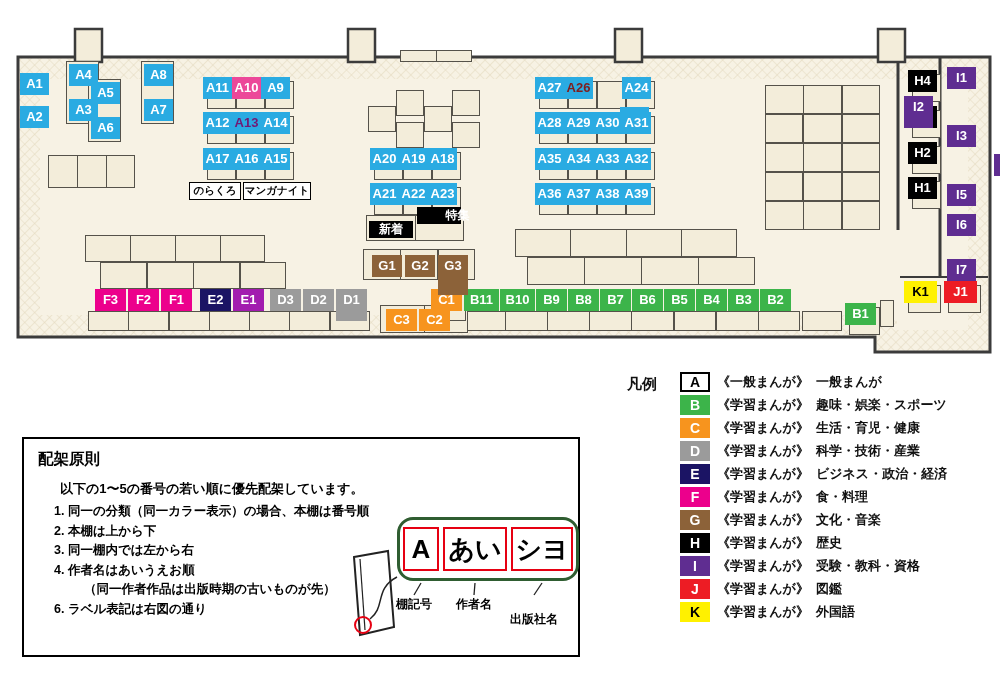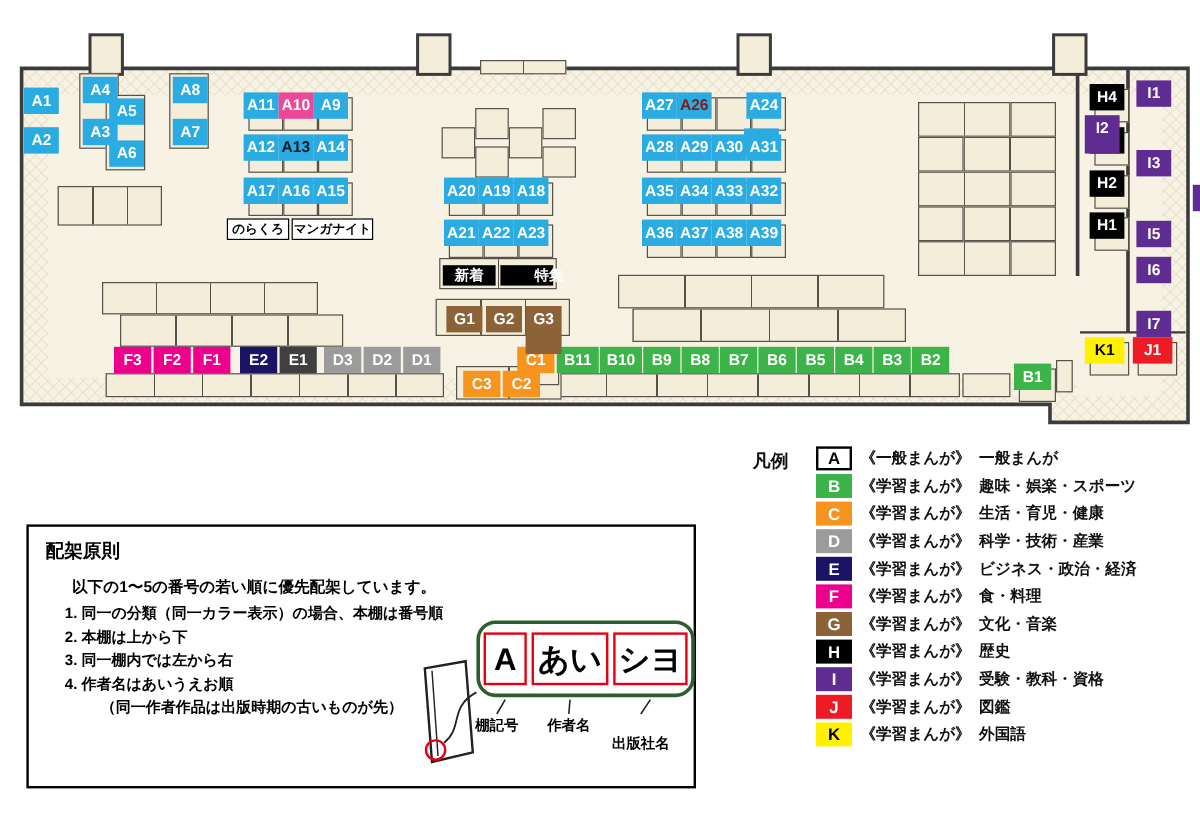--- a/index.html
+++ b/index.html
@@ -135,21 +135,21 @@
       <div class="lbl" style="left: 69px; top: 99px; width: 29px; height: 22px; line-height: 22px; background: rgb(42, 171, 226); color: rgb(255, 255, 255);">A3</div>
       <div class="lbl" style="left: 69px; top: 64px; width: 29px; height: 22px; line-height: 22px; background: rgb(42, 171, 226); color: rgb(255, 255, 255);">A4</div>
       <div class="lbl" style="left: 91px; top: 82px; width: 29px; height: 22px; line-height: 22px; background: rgb(42, 171, 226); color: rgb(255, 255, 255);">A5</div>
       <div class="lbl" style="left: 91px; top: 117px; width: 29px; height: 22px; line-height: 22px; background: rgb(42, 171, 226); color: rgb(255, 255, 255);">A6</div>
       <div class="lbl" style="left: 144px; top: 99px; width: 29px; height: 22px; line-height: 22px; background: rgb(42, 171, 226); color: rgb(255, 255, 255);">A7</div>
       <div class="lbl" style="left: 144px; top: 64px; width: 29px; height: 22px; line-height: 22px; background: rgb(42, 171, 226); color: rgb(255, 255, 255);">A8</div>
       <div class="lbl" style="left: 261px; top: 77px; width: 29px; height: 22px; line-height: 22px; background: rgb(42, 171, 226); color: rgb(255, 255, 255);">A9</div>
       <div class="lbl" style="left: 232px; top: 77px; width: 29px; height: 22px; line-height: 22px; background: #ec4899; color: rgb(255, 255, 255);">A10</div>
       <div class="lbl" style="left: 203px; top: 77px; width: 29px; height: 22px; line-height: 22px; background: rgb(42, 171, 226); color: rgb(255, 255, 255);">A11</div>
       <div class="lbl" style="left: 203px; top: 112px; width: 29px; height: 22px; line-height: 22px; background: rgb(42, 171, 226); color: rgb(255, 255, 255);">A12</div>
-      <div class="lbl" style="left: 232px; top: 112px; width: 29px; height: 22px; line-height: 22px; background: rgb(42, 171, 226); color: #0f172a; text-align: center;">A13</div>
+      <div class="lbl" style="left: 232px; top: 112px; width: 29px; height: 22px; line-height: 22px; background: rgb(42, 171, 226); color: #701a75; text-align: center;">A13</div>
       <div class="lbl" style="left: 261px; top: 112px; width: 29px; height: 22px; line-height: 22px; background: rgb(42, 171, 226); color: rgb(255, 255, 255);">A14</div>
       <div class="lbl" style="left: 261px; top: 148px; width: 29px; height: 22px; line-height: 22px; background: rgb(42, 171, 226); color: rgb(255, 255, 255);">A15</div>
       <div class="lbl" style="left: 232px; top: 148px; width: 29px; height: 22px; line-height: 22px; background: rgb(42, 171, 226); color: rgb(255, 255, 255);">A16</div>
       <div class="lbl" style="left: 203px; top: 148px; width: 29px; height: 22px; line-height: 22px; background: rgb(42, 171, 226); color: rgb(255, 255, 255);">A17</div>
       <div class="lbl" style="left: 428px; top: 148px; width: 29px; height: 22px; line-height: 22px; background: rgb(42, 171, 226); color: rgb(255, 255, 255);">A18</div>
       <div class="lbl" style="left: 399px; top: 148px; width: 29px; height: 22px; line-height: 22px; background: rgb(42, 171, 226); color: rgb(255, 255, 255);">A19</div>
       <div class="lbl" style="left: 370px; top: 148px; width: 29px; height: 22px; line-height: 22px; background: rgb(42, 171, 226); color: rgb(255, 255, 255);">A20</div>
       <div class="lbl" style="left: 370px; top: 183px; width: 29px; height: 22px; line-height: 22px; background: rgb(42, 171, 226); color: rgb(255, 255, 255);">A21</div>
       <div class="lbl" style="left: 399px; top: 183px; width: 29px; height: 22px; line-height: 22px; background: rgb(42, 171, 226); color: rgb(255, 255, 255);">A22</div>
       <div class="lbl" style="left: 428px; top: 183px; width: 29px; height: 22px; line-height: 22px; background: rgb(42, 171, 226); color: rgb(255, 255, 255);">A23</div>
@@ -176,24 +176,24 @@
       <div class="lbl" style="left: 664px; top: 289px; width: 31px; height: 22px; line-height: 22px; background: rgb(60, 180, 74); color: rgb(255, 255, 255);">B5</div>
       <div class="lbl" style="left: 632px; top: 289px; width: 31px; height: 22px; line-height: 22px; background: rgb(60, 180, 74); color: rgb(255, 255, 255);">B6</div>
       <div class="lbl" style="left: 600px; top: 289px; width: 31px; height: 22px; line-height: 22px; background: rgb(60, 180, 74); color: rgb(255, 255, 255);">B7</div>
       <div class="lbl" style="left: 568px; top: 289px; width: 31px; height: 22px; line-height: 22px; background: rgb(60, 180, 74); color: rgb(255, 255, 255);">B8</div>
       <div class="lbl" style="left: 536px; top: 289px; width: 31px; height: 22px; line-height: 22px; background: rgb(60, 180, 74); color: rgb(255, 255, 255);">B9</div>
       <div class="lbl" style="left: 500px; top: 289px; width: 35px; height: 22px; line-height: 22px; background: rgb(60, 180, 74); color: rgb(255, 255, 255);">B10</div>
       <div class="lbl" style="left: 464px; top: 289px; width: 35px; height: 22px; line-height: 22px; background: rgb(60, 180, 74); color: rgb(255, 255, 255);">B11</div>
       <div class="lbl" style="left: 431px; top: 289px; width: 31px; height: 22px; line-height: 22px; background: rgb(247, 148, 30); color: rgb(255, 255, 255);">C1</div>
       <div class="lbl" style="left: 419px; top: 309px; width: 31px; height: 22px; line-height: 22px; background: rgb(247, 148, 30); color: rgb(255, 255, 255);">C2</div>
       <div class="lbl" style="left: 386px; top: 309px; width: 31px; height: 22px; line-height: 22px; background: rgb(247, 148, 30); color: rgb(255, 255, 255);">C3</div>
-      <div class="lbl" style="left: 336px; top: 289px; width: 31px; height: 22px; line-height: 22px; background: rgb(155, 155, 155); color: rgb(255, 255, 255);">D1</div>
+      <div class="lbl" style="left: 336px; top: 289px; width: 31px; height: 32px; line-height: 22px; background: rgb(155, 155, 155); color: rgb(255, 255, 255);">D1</div>
       <div class="lbl" style="left: 303px; top: 289px; width: 31px; height: 22px; line-height: 22px; background: rgb(155, 155, 155); color: rgb(255, 255, 255);">D2</div>
       <div class="lbl" style="left: 270px; top: 289px; width: 31px; height: 22px; line-height: 22px; background: rgb(155, 155, 155); color: rgb(255, 255, 255);">D3</div>
-      <div class="lbl" style="left: 233px; top: 289px; width: 31px; height: 22px; line-height: 22px; background: #404040; color: rgb(255, 255, 255);">E1</div>
+      <div class="lbl" style="left: 233px; top: 289px; width: 31px; height: 22px; line-height: 22px; background: #a21caf; color: rgb(255, 255, 255);">E1</div>
       <div class="lbl" style="left: 200px; top: 289px; width: 31px; height: 22px; line-height: 22px; background: rgb(27, 20, 100); color: rgb(255, 255, 255);">E2</div>
       <div class="lbl" style="left: 161px; top: 289px; width: 31px; height: 22px; line-height: 22px; background: rgb(236, 0, 140); color: rgb(255, 255, 255);">F1</div>
       <div class="lbl" style="left: 128px; top: 289px; width: 31px; height: 22px; line-height: 22px; background: rgb(236, 0, 140); color: rgb(255, 255, 255);">F2</div>
       <div class="lbl" style="left: 95px; top: 289px; width: 31px; height: 22px; line-height: 22px; background: rgb(236, 0, 140); color: rgb(255, 255, 255);">F3</div>
       <div class="lbl" style="left: 372px; top: 255px; width: 30px; height: 22px; line-height: 22px; background: rgb(140, 98, 57); color: rgb(255, 255, 255);">G1</div>
       <div class="lbl" style="left: 405px; top: 255px; width: 30px; height: 22px; line-height: 22px; background: rgb(140, 98, 57); color: rgb(255, 255, 255);">G2</div>
       <div class="lbl" style="left: 438px; top: 255px; width: 30px; height: 40px; line-height: 22px; background: rgb(140, 98, 57); color: rgb(255, 255, 255);">G3</div>
       <div class="lbl" style="left: 908px; top: 177px; width: 29px; height: 22px; line-height: 22px; background: rgb(0, 0, 0); color: rgb(255, 255, 255);">H1</div>
       <div class="lbl" style="left: 908px; top: 142px; width: 29px; height: 22px; line-height: 22px; background: rgb(0, 0, 0); color: rgb(255, 255, 255);">H2</div>
       <div class="lbl" style="left: 908px; top: 106px; width: 29px; height: 22px; line-height: 22px; background: rgb(0, 0, 0); color: rgb(255, 255, 255);">H3</div>
@@ -203,21 +203,21 @@
       <div class="lbl" style="left: 947px; top: 125px; width: 29px; height: 22px; line-height: 22px; background: rgb(95, 45, 145); color: rgb(255, 255, 255);">I3</div>
       <div class="lbl" style="left: 947px; top: 154px; width: 29px; height: 22px; line-height: 22px; background: rgb(95, 45, 145); color: #7dd3fc; margin-left: 47px;">I4</div>
       <div class="lbl" style="left: 947px; top: 184px; width: 29px; height: 22px; line-height: 22px; background: rgb(95, 45, 145); color: rgb(255, 255, 255);">I5</div>
       <div class="lbl" style="left: 947px; top: 214px; width: 29px; height: 22px; line-height: 22px; background: rgb(95, 45, 145); color: rgb(255, 255, 255);">I6</div>
       <div class="lbl" style="left: 947px; top: 259px; width: 29px; height: 22px; line-height: 22px; background: rgb(95, 45, 145); color: rgb(255, 255, 255);">I7</div>
       <div class="lbl" style="left: 944px; top: 281px; width: 33px; height: 22px; line-height: 22px; background: rgb(237, 28, 36); color: rgb(255, 255, 255);">J1</div>
       <div class="lbl" style="left: 904px; top: 281px; width: 33px; height: 22px; line-height: 22px; background: rgb(255, 241, 0); color: rgb(0, 0, 0);">K1</div>
       <div class="sign sign-light" style="left: 189px; top: 182px; width: 52px; height: 18px;">のらくろ</div>
       <div class="sign sign-light" style="left: 243px; top: 182px; width: 68px; height: 18px;">マンガナイト</div>
       <div class="sign sign-dark" style="left: 369px; top: 221px; width: 44px; height: 17px;">新着</div>
-      <div class="sign sign-dark" style="left: 417px; top: 221px; width: 44px; height: 17px; padding-left: 37px;">特集</div>
+      <div class="sign sign-dark" style="left: 417px; top: 207px; width: 44px; height: 17px; padding-left: 37px;">特集</div>
     </div>
 
   <div class="legend">
     <div class="legend-title">凡例</div>
     <div class="legend-items" id="legend-items">
         <div class="legend-row">
           <span class="chip" style="background: rgb(255, 255, 255); color: rgb(0, 0, 0); border: 2px solid rgb(0, 0, 0);">A</span>
           <span class="legend-text">《一般まんが》</span>
           <span class="legend-text">一般まんが</span>
         </div>
@@ -276,20 +276,21 @@
 
   <div class="principles">
     <div class="p-title">配架原則</div>
     <div class="p-intro">以下の1〜5の番号の若い順に優先配架しています。</div>
     <div class="p-rules" id="rules">
         <div class="rule">1. 同一の分類（同一カラー表示）の場合、本棚は番号順</div>
         <div class="rule">2. 本棚は上から下</div>
         <div class="rule">3. 同一棚内では左から右</div>
         <div class="rule">4. 作者名はあいうえお順</div>
         <div class="rule cont">（同一作者作品は出版時期の古いものが先）</div>
+        <div class="rule">6. ラベル表記は右図の通り</div>
       </div>
 
     <svg class="illus" width="260" height="150" viewBox="0 0 260 150">
       <path d="M30,48 L64,42 L70,118 L36,126 Z" fill="#fff" stroke="#222" stroke-width="2"></path>
       <path d="M36,50 L41,121" fill="none" stroke="#222" stroke-width="1.2"></path>
       <circle cx="39" cy="116" r="8" fill="none" stroke="#e60012" stroke-width="2"></circle>
       <path d="M46,110 C62,98 50,80 73,68" fill="none" stroke="#222" stroke-width="1.5"></path>
       <path d="M97,74 L90,86" stroke="#222" stroke-width="1.3"></path>
       <path d="M151,74 L150,86" stroke="#222" stroke-width="1.3"></path>
       <path d="M218,74 L210,86" stroke="#222" stroke-width="1.3"></path>

